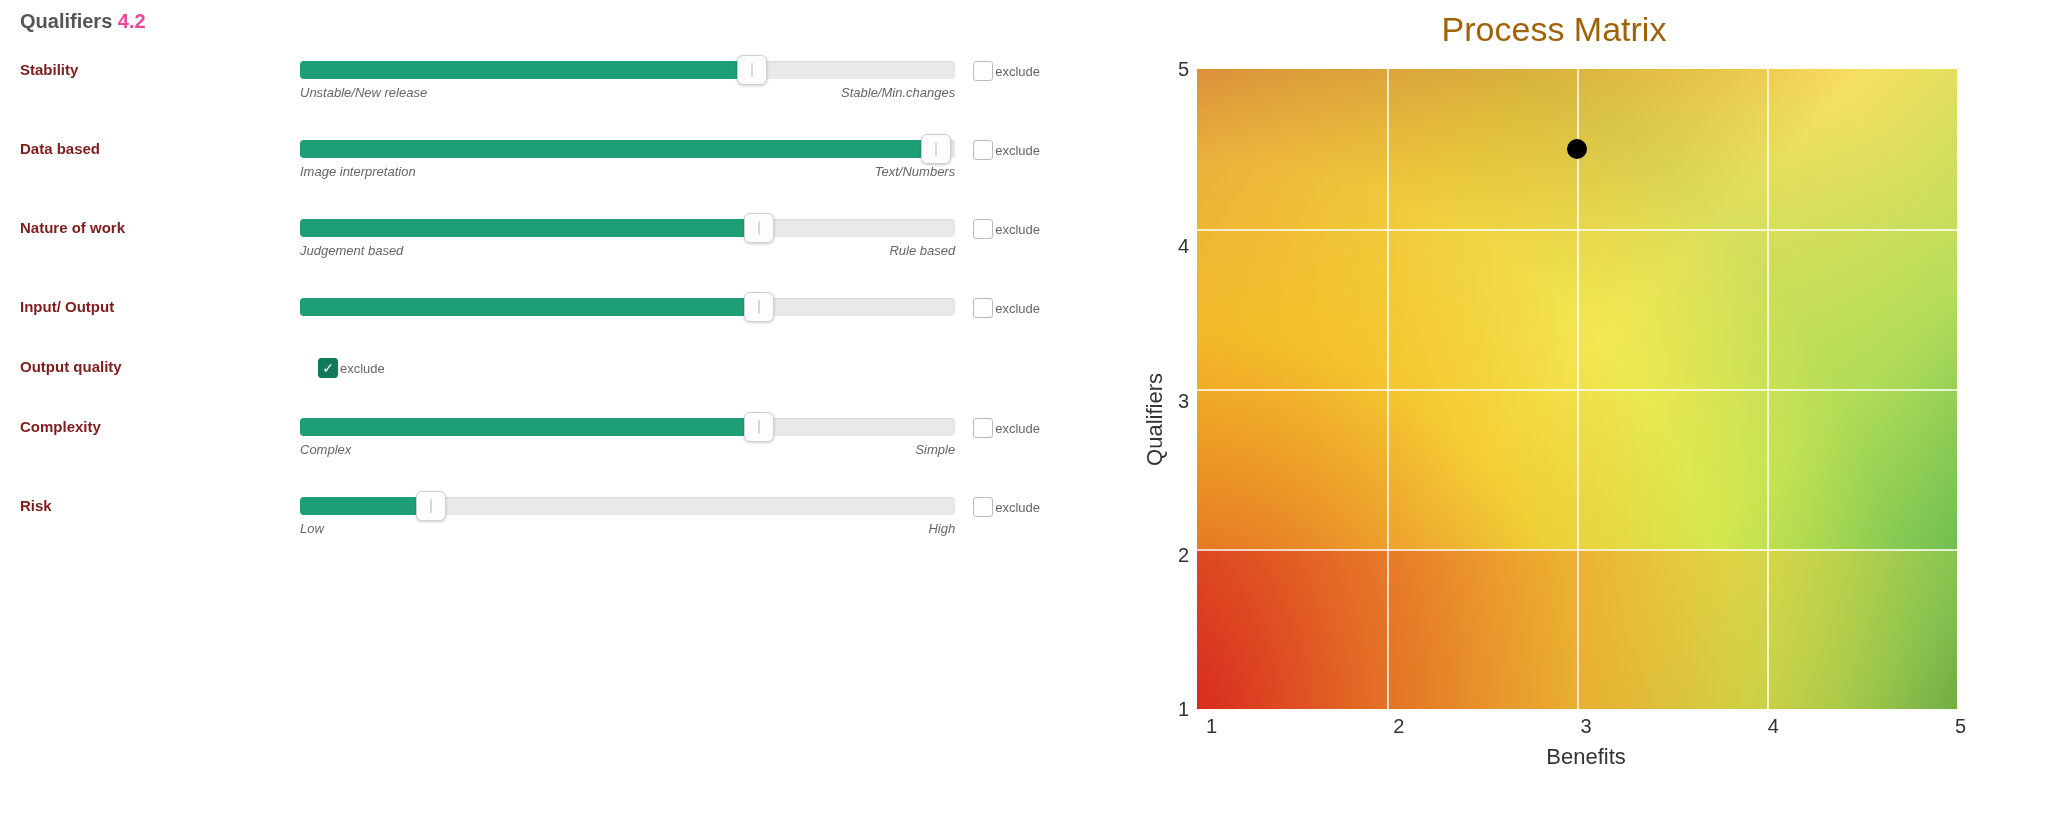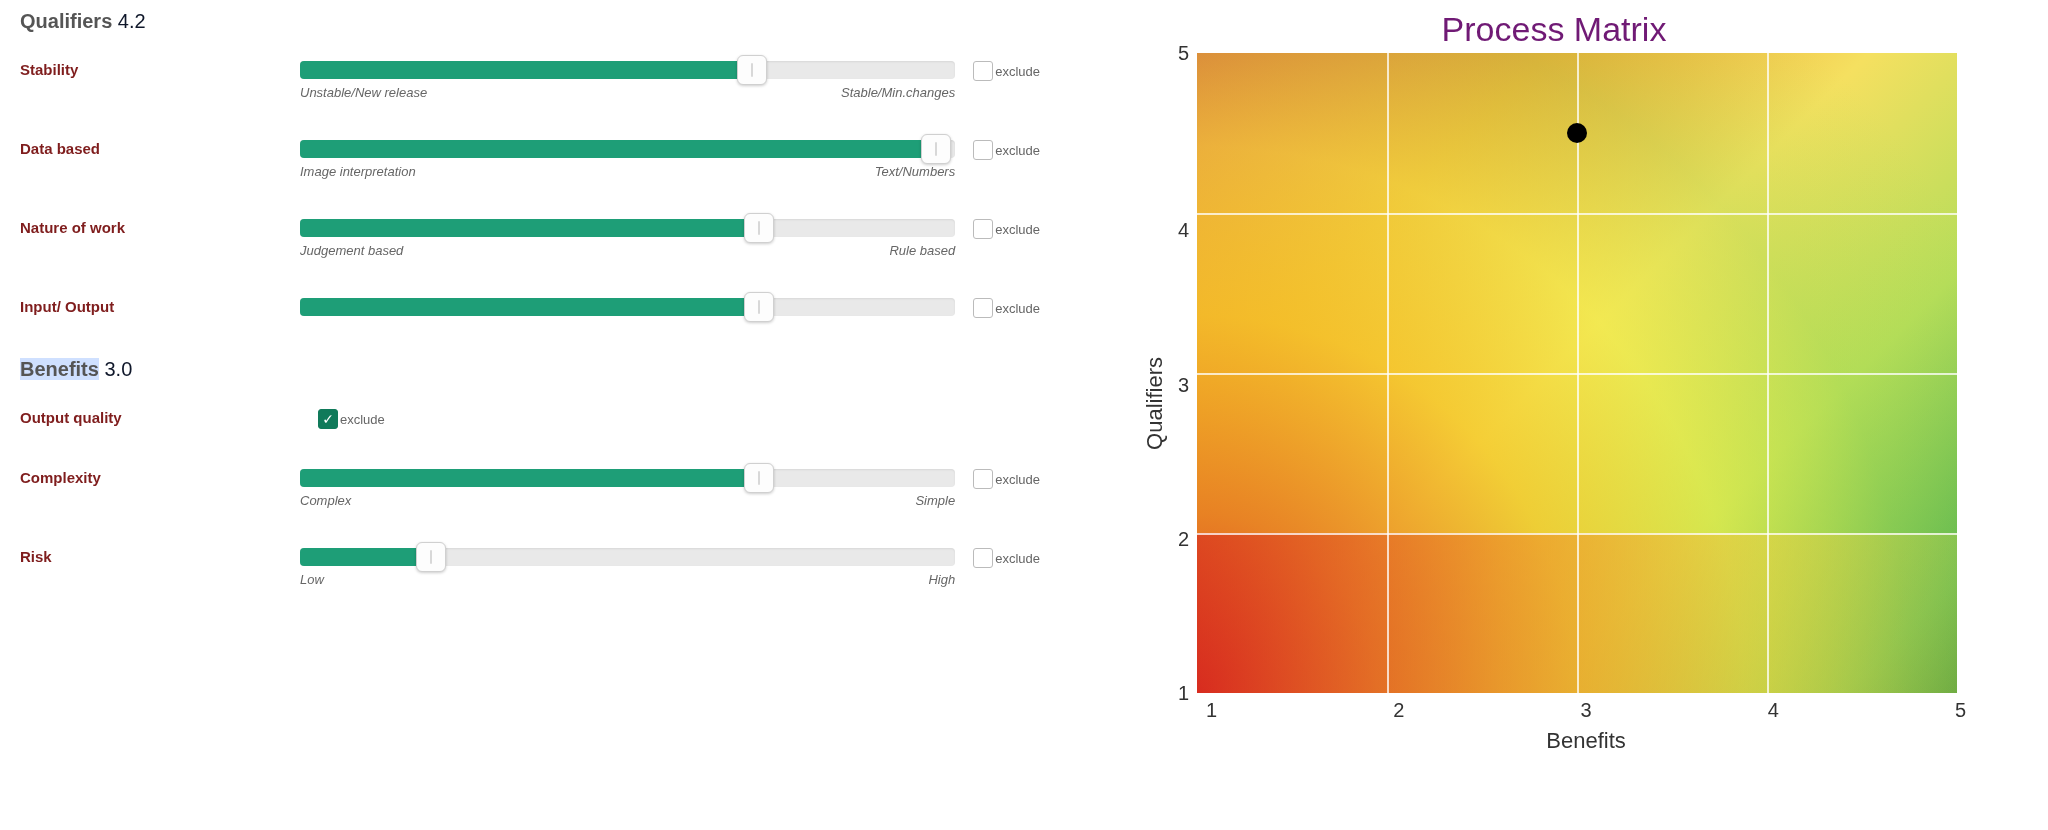--- a/index.html
+++ b/index.html
@@ -26,22 +26,22 @@
     .group-header {
       font-size: 20px;
       color: #555;
       font-weight: 700;
       margin-bottom: 28px;
     }
     .group-header.benefits .label-highlight {
       background: #cfe0ff;
     }
     .group-header .score {
-      font-weight: 400;
-      color: #0f172a;
+      font-weight: 700;
+      color: #ec4899;
     }
     .slider-row {
       display: flex;
       align-items: flex-start;
       margin-bottom: 40px;
     }
     .slider-label {
       flex: 0 0 280px;
       font-size: 15px;
       font-weight: 700;
@@ -120,23 +120,23 @@
       background: #107a5a;
       border-color: #107a5a;
     }
     .exclude-text {
       font-size: 13px;
       color: #666;
     }
 
     .chart-title {
       font-size: 34px;
-      color: #701a75;
+      color: #a16207;
       font-weight: 400;
-      margin-bottom: 4px;
+      margin-bottom: 20px;
     }
     .chart-wrap {
       display: flex;
       align-items: center;
       gap: 10px;
     }
     .y-axis-label {
       writing-mode: vertical-rl;
       transform: rotate(180deg);
       font-size: 22px;
@@ -281,24 +281,20 @@
         <div class="slider-fill" style="width:70%"></div>
         <div class="slider-thumb" style="left:70%"></div>
       </div>
     </div>
     <div class="exclude-box">
       <div class="checkbox"></div>
       <span class="exclude-text">exclude</span>
     </div>
   </div>
 
-  <div class="group-header benefits">
-    <span class="label-highlight">Benefits</span>
-    <span class="score">3.0</span>
-  </div>
 
   <div class="slider-row">
     <div class="slider-label">Output quality</div>
     <div class="exclude-box">
       <div class="checkbox checked">✓</div>
       <span class="exclude-text">exclude</span>
     </div>
   </div>
 
   <div class="slider-row">

